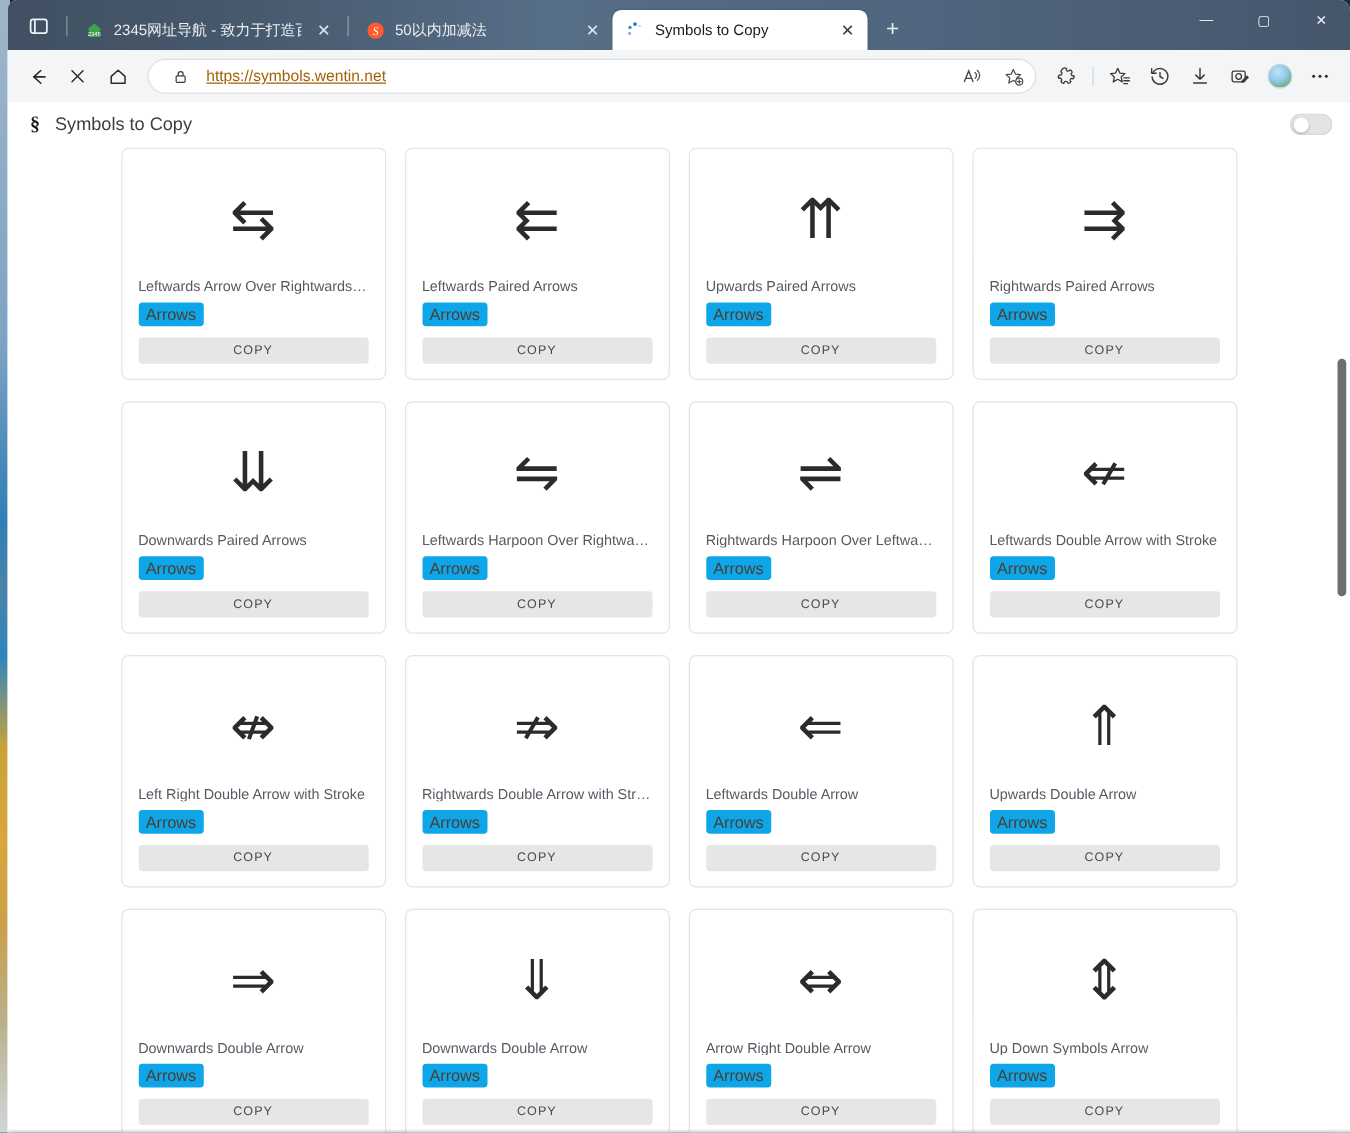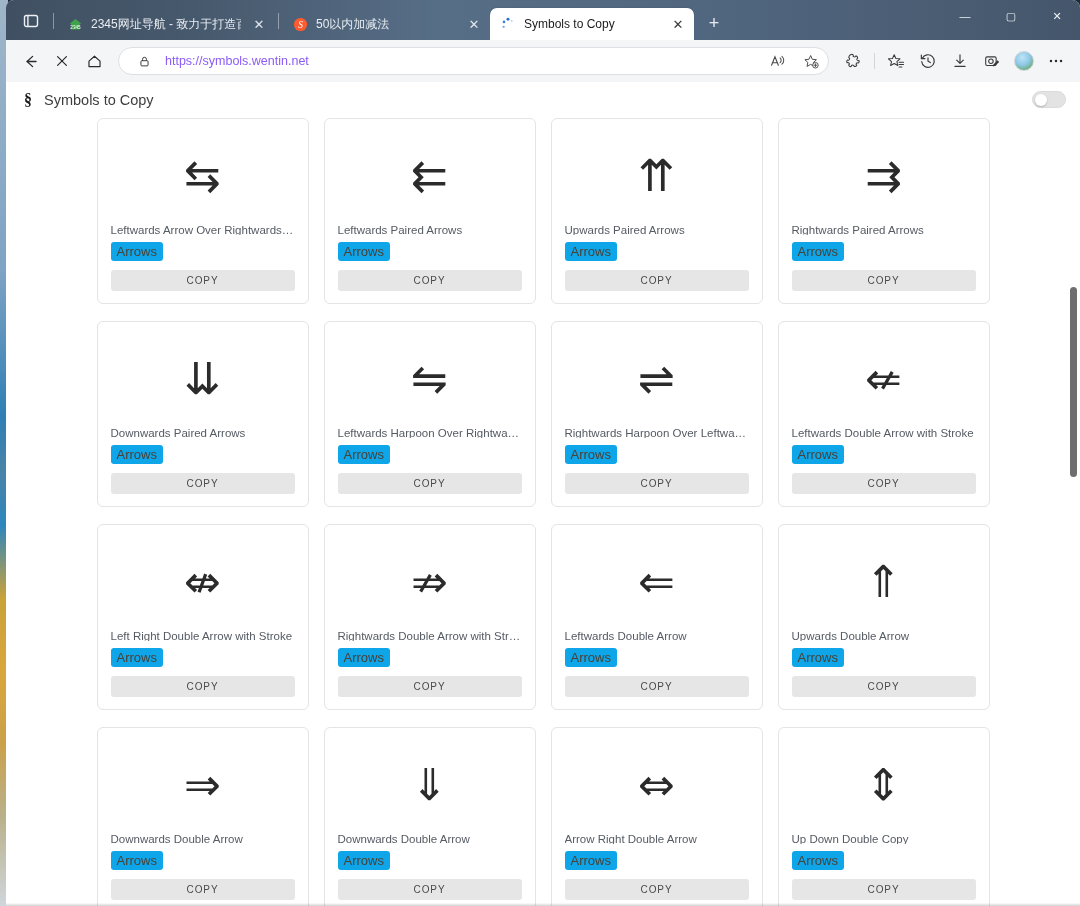--- a/index.html
+++ b/index.html
@@ -92,21 +92,21 @@
     width: 32px; height: 30px; border-radius: 5px;
     display: flex; align-items: center; justify-content: center;
     color: #2b2b2b; flex: 0 0 auto;
   }
   .omnibox {
     flex: 1 1 auto; height: 28px; background: #ffffff; border: 1px solid #dcdfe3;
     border-radius: 14px; margin: 0 8px; display: flex; align-items: center;
     padding: 0 4px 0 12px; gap: 8px;
   }
   .omni-url {
-    flex: 1 1 auto; font-size: 12.5px; color: #8b5cf6; white-space: nowrap; overflow: hidden;
+    flex: 1 1 auto; font-size: 12.5px; color: #a16207; white-space: nowrap; overflow: hidden; text-decoration: underline;
   }
   .omni-btn {
     width: 26px; height: 24px; border-radius: 4px; display: flex;
     align-items: center; justify-content: center; color: #3a3a3a; flex: 0 0 auto;
   }
   .tb-right { display: flex; align-items: center; gap: 0; }
   .tb-sep { width: 1px; height: 16px; background: #d2d6db; margin: 0 5px; }
   .avatar {
     width: 20px; height: 20px; border-radius: 50%;
     background: radial-gradient(circle at 40% 30%, #bfe4f5 0%, #8fc9e8 45%, #6fae7d 78%, #4d8f5b 100%);
@@ -429,21 +429,21 @@
             <div class="copy-btn">COPY</div>
           </div>
           <div class="card">
             <div class="card-symbol">⇔</div>
             <div class="card-name">Arrow Right Double Arrow</div>
             <div class="card-tagrow"><span class="tag">Arrows</span></div>
             <div class="copy-btn">COPY</div>
           </div>
           <div class="card">
             <div class="card-symbol">⇕</div>
-            <div class="card-name">Up Down Double Copy</div>
+            <div class="card-name">Up Down Symbols Arrow</div>
             <div class="card-tagrow"><span class="tag">Arrows</span></div>
             <div class="copy-btn">COPY</div>
           </div>
         </div>
     </div>
 
     <div class="pagescroll-track">
       <div class="pagescroll-thumb"></div>
     </div>
     <div class="page-bottom-shadow"></div>

